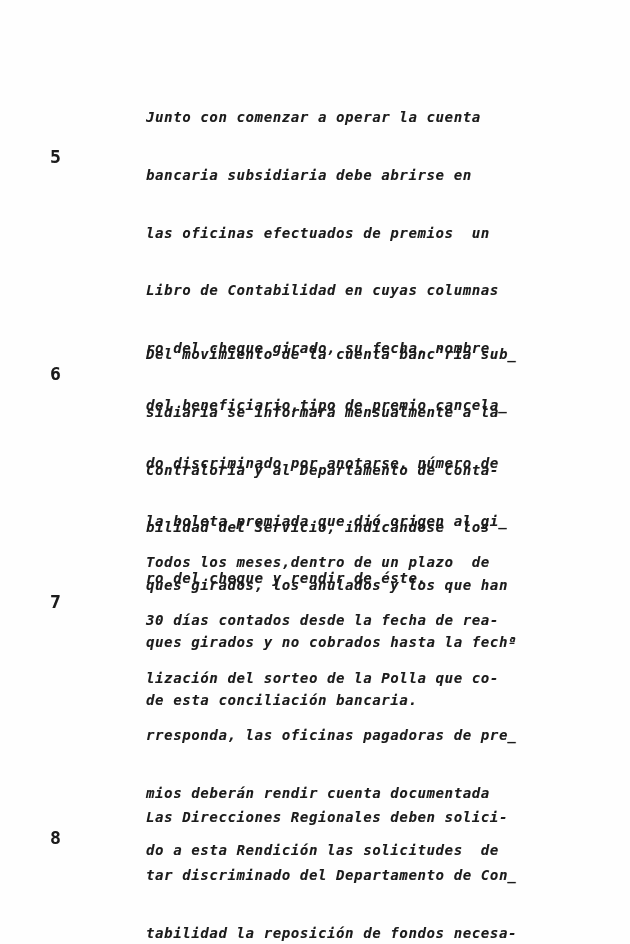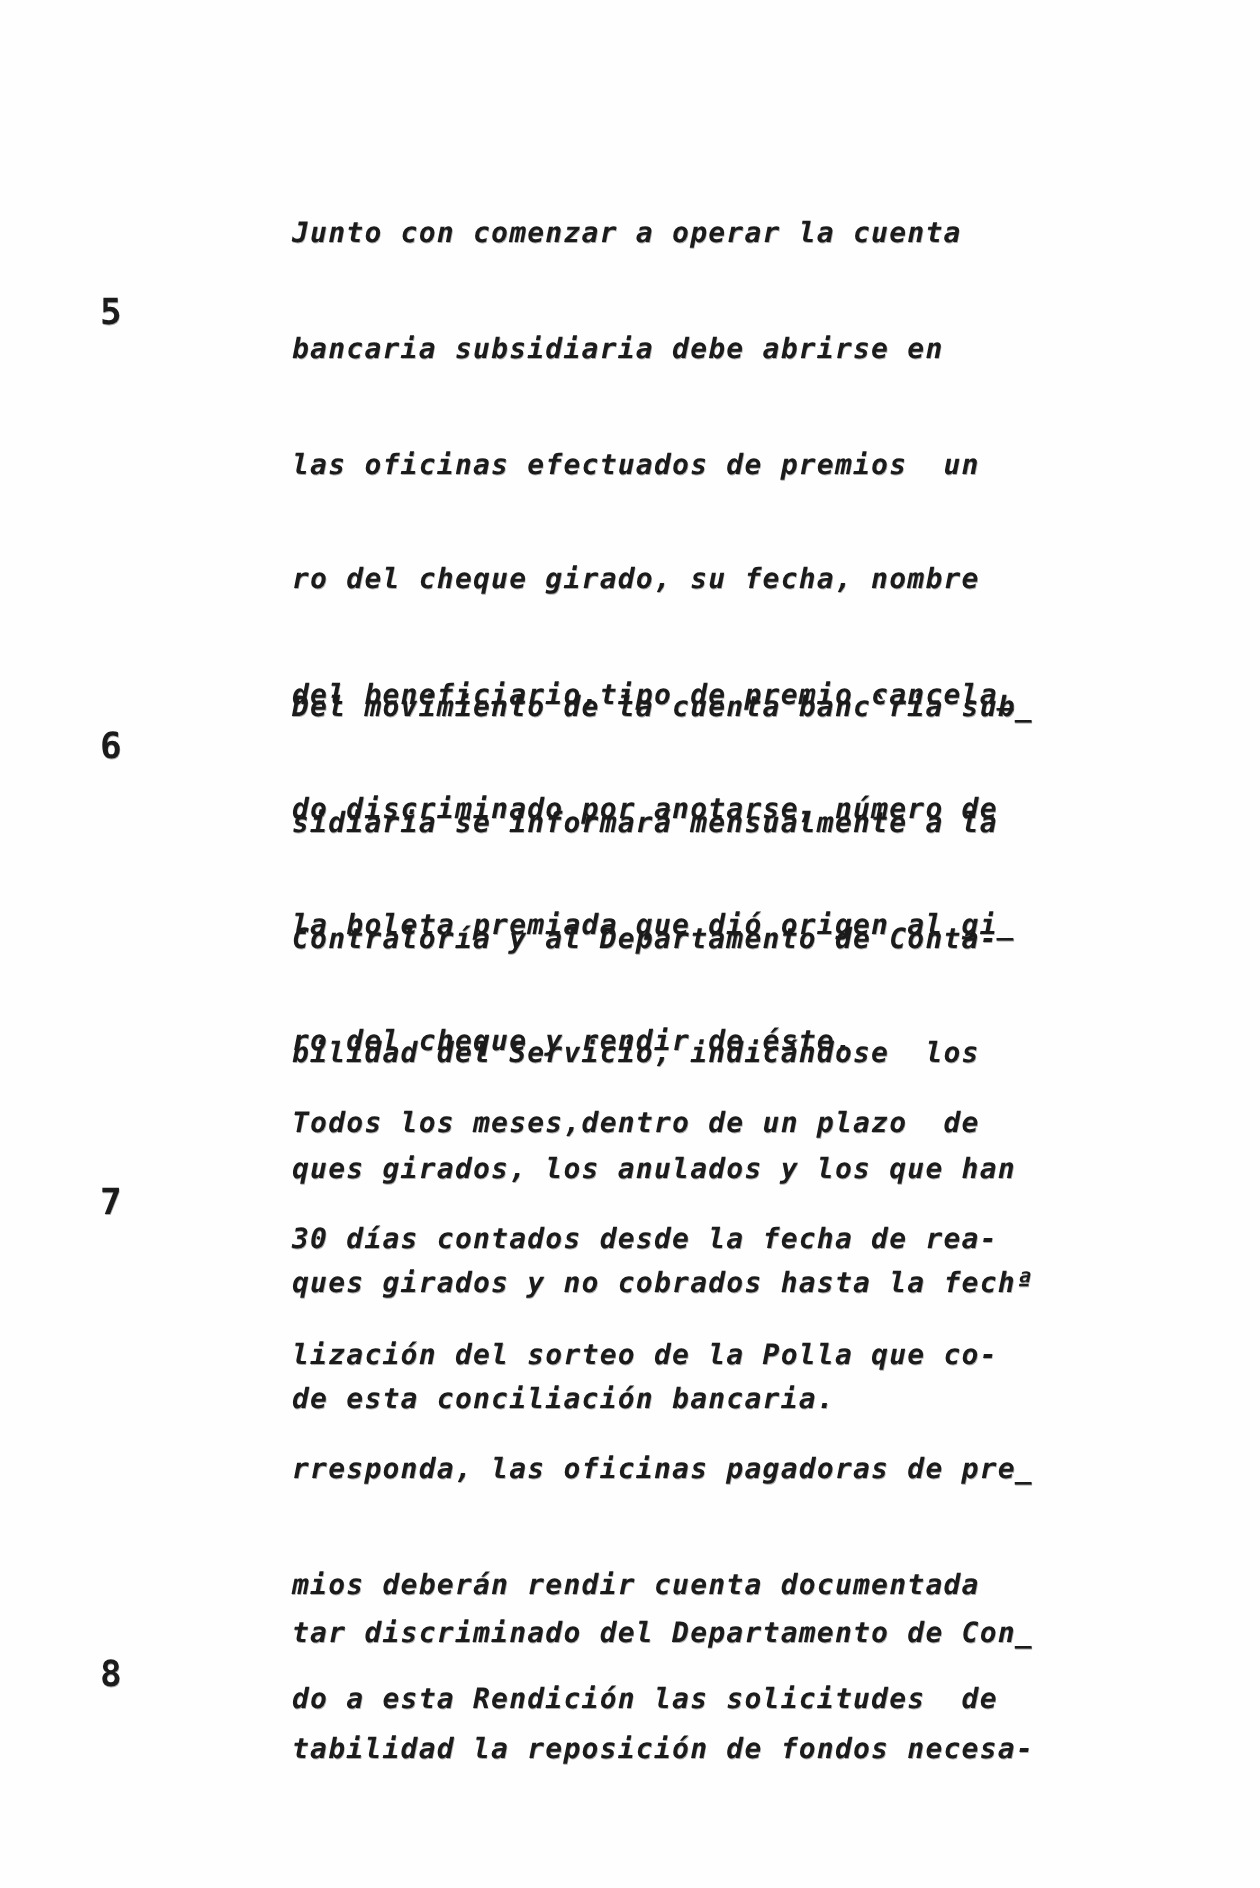--- a/index.html
+++ b/index.html
@@ -39,20 +39,21 @@
 </head>
 <body>
 
 <div class="page">
 
   <div class="num" style="top:147px">5</div>
   <div class="para" style="top:70px">
     <div class="line">Junto con comenzar a operar la cuenta</div>
     <div class="line">bancaria subsidiaria debe abrirse en</div>
     <div class="line">las oficinas efectuados de premios  un</div>
+    <div class="line">Libro de Contabilidad en cuyas columnas</div>
     <div class="line">ro del cheque girado, su fecha, nombre</div>
     <div class="line">del beneficiario,tipo de premio cancela̲</div>
     <div class="line">do discriminado por anotarse, número de</div>
     <div class="line">la boleta premiada que dió origen al gi̲</div>
     <div class="line">ro del cheque y rendir de éste.</div>
   </div>
 
   <div class="num" style="top:364px">6</div>
   <div class="para" style="top:307px">
     <div class="line">Del movimiento de la cuenta banc`ria sub̲</div>
@@ -73,20 +74,21 @@
     <div class="line">mios deberán rendir cuenta documentada</div>
     <div class="line">do a esta Rendición las solicitudes  de</div>
     
     
     
     
   </div>
 
   <div class="num" style="top:828px">8</div>
   <div class="para" style="top:770px">
+    <div class="line">Las Direcciones Regionales deben solici-</div>
     <div class="line">tar discriminado del Departamento de Con̲</div>
     <div class="line">tabilidad la reposición de fondos necesa-</div>
     
     
     
     
   </div>
 
 </div>
 

